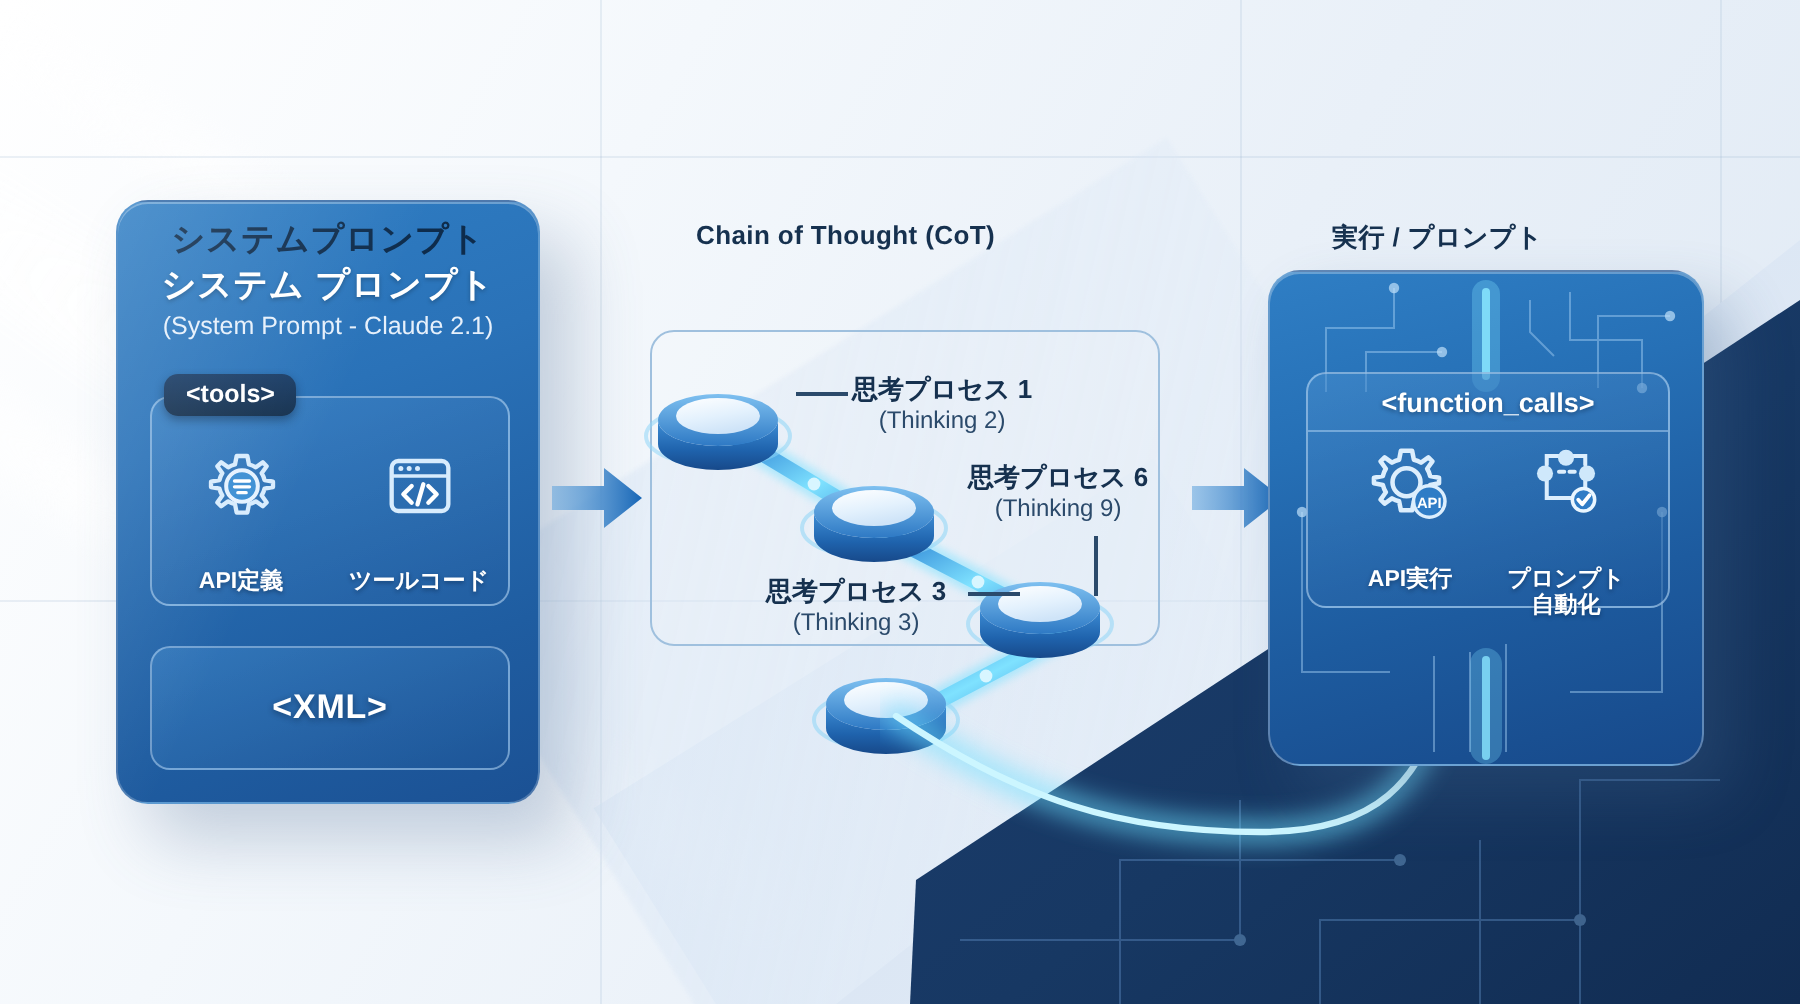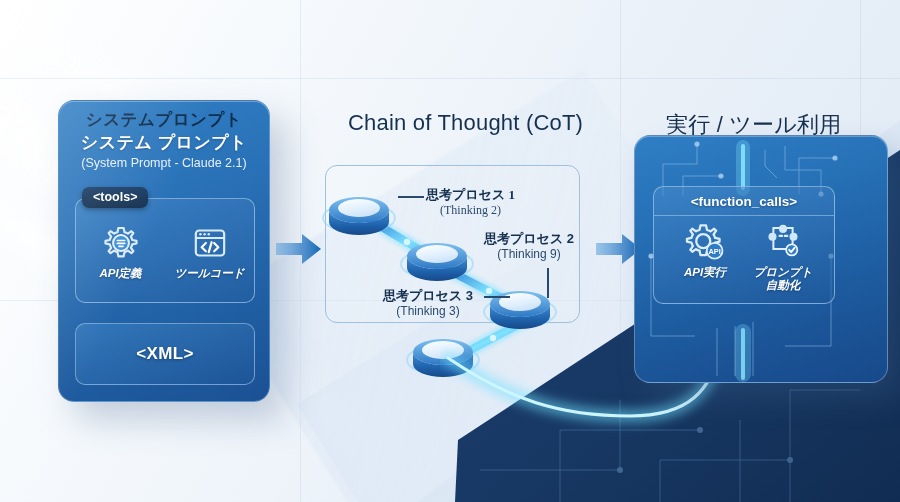--- a/index.html
+++ b/index.html
@@ -51,21 +51,21 @@
 
   
   .navy-band {
     position: absolute; left: 0; top: 0; width: 900px; height: 502px;
     pointer-events: none;
   }
 
   
   .panel-title {
     position: absolute;
-    font-size: 22px; font-weight: normal; color: #16314f;
+    font-size: 13px; font-weight: bold; color: #16314f;
     letter-spacing: .2px; white-space: nowrap;
   }
 
   
   #left-panel {
     position: absolute; left: 58px; top: 100px; width: 212px; height: 302px;
     border-radius: 16px;
     background: linear-gradient(160deg, #2f7ec4 0%, #2a72b8 35%, #1f5da1 75%, #1b5194 100%);
     box-shadow: 16px 18px 34px rgba(80,110,150,.30), inset 0 1px 0 rgba(255,255,255,.30);
     border: 1px solid rgba(255,255,255,.22);
@@ -105,22 +105,22 @@
     color: #ffffff; font-size: 12.5px; font-weight: bold;
     box-shadow: 0 2px 5px rgba(10,30,55,.45);
   }
   .icon-pair {
     position: absolute; left: 0; right: 0; top: 22px;
     display: flex; justify-content: space-around; align-items: flex-start;
   }
   .icon-cell { width: 78px; text-align: center; }
   .icon-cell .glyph { height: 44px; display: flex; align-items: center; justify-content: center; }
   .icon-cell .cap {
-    margin-top: 2px; font-size: 11.5px; color: #ffffff; font-weight: bold;
-    line-height: 1.15; text-shadow: 0 1px 2px rgba(0,20,45,.4); font-style: italic;
+    margin-top: 20px; font-size: 11.5px; color: #ffffff; font-weight: bold;
+    line-height: 1.15; text-shadow: 0 1px 2px rgba(0,20,45,.4);
   }
 
   .xml-card {
     position: absolute; left: 16px; top: 222px; width: 180px; height: 62px;
     border-radius: 10px;
     background: linear-gradient(160deg, rgba(62,132,198,.6), rgba(30,86,152,.6));
     border: 1px solid rgba(190,220,248,.5);
     display: flex; align-items: center; justify-content: center;
   }
   .xml-card span {
@@ -152,21 +152,21 @@
     position: absolute; text-align: center; line-height: 1.25; white-space: nowrap;
   }
   .node-label .jp { font-size: 13px; font-weight: bold; color: #16314f; }
   .node-label .en { font-size: 12px; color: #2b4a6b; }
 
   .leader { position: absolute; background: #2b4a6b; }
 
   
   #right-title { left: 666px; top: 110px; }
   #right-panel {
-    position: absolute; left: 634px; top: 135px; width: 254px; height: 248px;
+    position: absolute; left: 634px; top: 135px; width: 218px; height: 248px;
     border-radius: 16px;
     background: linear-gradient(165deg, #2f7ec4 0%, #2670b6 30%, #1d5b9f 65%, #17498a 100%);
     box-shadow: 14px 16px 30px rgba(60,95,140,.32), inset 0 1px 0 rgba(255,255,255,.28);
     border: 1px solid rgba(255,255,255,.3);
     overflow: hidden;
   }
   .fc-card {
     position: absolute; left: 18px; top: 50px; width: 182px; height: 118px;
     border-radius: 10px;
     background: linear-gradient(165deg, rgba(72,142,206,.55), rgba(30,88,155,.55));
@@ -390,26 +390,26 @@
       <path d="M98,192 a30,13 0 0 0 60,0 l0,12 a30,13 0 0 1 -60,0 z" fill="url(#discSide)"></path>
       <ellipse cx="128" cy="192" rx="30" ry="13" fill="url(#discRim)"></ellipse>
       <ellipse cx="128" cy="190" rx="21" ry="9" fill="url(#discTop)"></ellipse>
     </g>
   </svg>
 
   <div class="leader" style="left:398px; top:196px; width:26px; height:1.6px;"></div>
   <div class="leader" style="left:547px; top:268px; width:1.6px; height:30px;"></div>
   <div class="leader" style="left:484px; top:296px; width:26px; height:1.6px;"></div>
 
-  <div class="node-label" style="left:426px; top:187px;font-family:Liberation Serif, serif;">
+  <div class="node-label" style="left:426px; top:187px;">
     <div class="jp">思考プロセス 1</div>
     <div class="en">(Thinking 2)</div>
   </div>
   <div class="node-label" style="left:484px; top:231px;">
-    <div class="jp">思考プロセス 2</div>
+    <div class="jp">思考プロセス 6</div>
     <div class="en">(Thinking 9)</div>
   </div>
   <div class="node-label" style="left:383px; top:288px;">
     <div class="jp">思考プロセス 3</div>
     <div class="en">(Thinking 3)</div>
   </div>
 
   <svg style="position:absolute; left:440px; top:330px; width:300px; height:120px;" viewBox="0 0 300 120">
     <path d="M8,28 C70,70 120,86 190,86 C250,86 270,60 282,18" stroke="#6ee0ff" stroke-width="11" fill="none" stroke-linecap="round" filter="url(#blurGlow2)" opacity="0.65"></path>
     <defs>
@@ -425,21 +425,21 @@
       <defs>
         <linearGradient id="ar2" x1="0" y1="0" x2="1" y2="0">
           <stop offset="0%" stop-color="#5fa3dd" stop-opacity=".55"></stop>
           <stop offset="100%" stop-color="#1766b6"></stop>
         </linearGradient>
       </defs>
       <polygon points="0,11 26,11 26,2 45,17 26,32 26,23 0,23" fill="url(#ar2)"></polygon>
     </svg>
   </div>
 
-  <div class="panel-title" id="right-title">実行 / ツール利用</div>
+  <div class="panel-title" id="right-title">実行 / プロンプト</div>
 
   <div id="right-panel">
 
     <svg style="position:absolute; left:0; top:0; width:218px; height:248px;" viewBox="0 0 218 248">
       <g stroke="#a9d2f5" stroke-width="1" fill="none" opacity="0.45">
         <path d="M28,60 L28,28 L62,28 L62,8"></path>
         <path d="M48,60 L48,40 L86,40"></path>
         <path d="M150,10 L150,34 L186,34 L186,58"></path>
         <path d="M164,58 L164,22 L200,22"></path>
         <path d="M130,14 L130,30 L142,42"></path>

